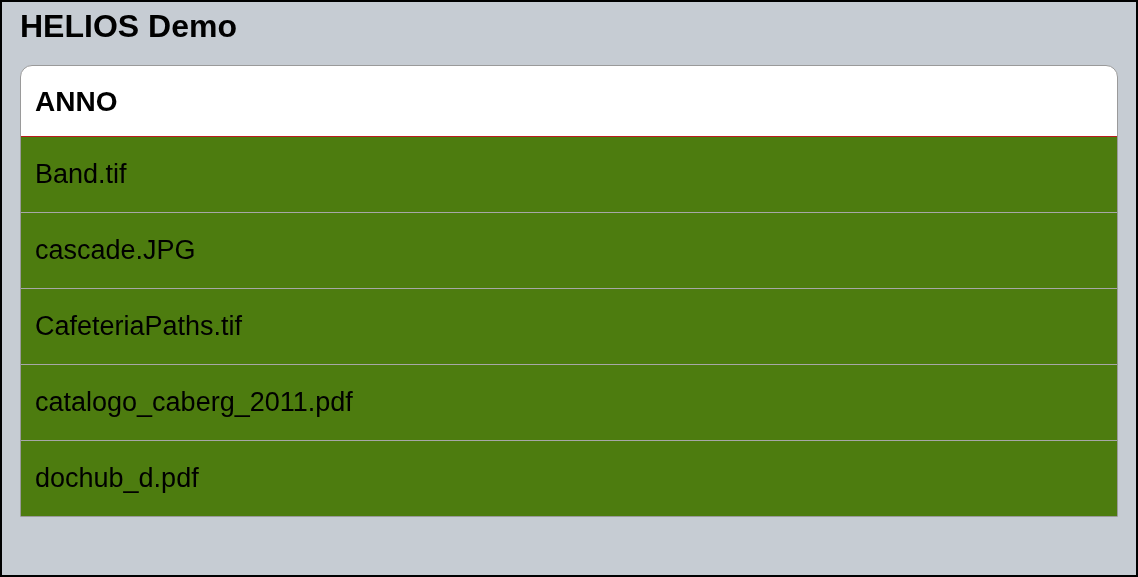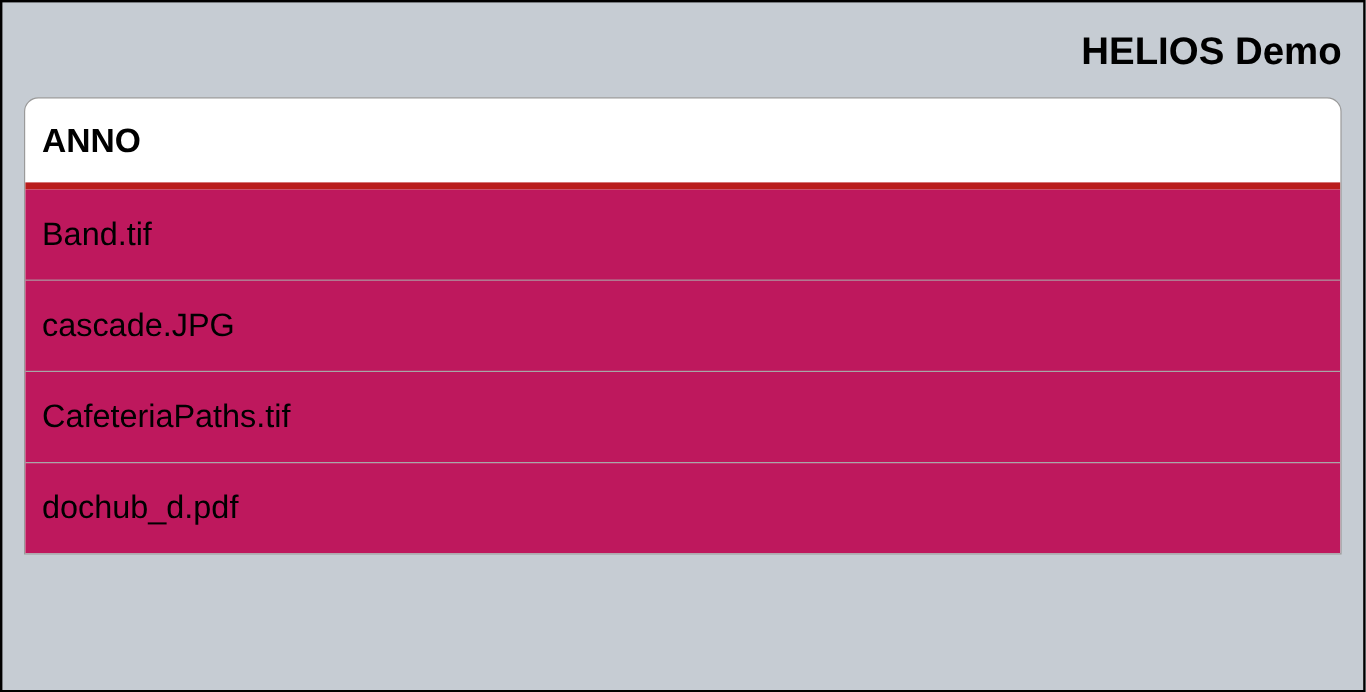--- a/index.html
+++ b/index.html
@@ -9,61 +9,61 @@
     }
     body {
       font-family: -apple-system, "Helvetica Neue", Helvetica, Arial, sans-serif;
       background: #c6ccd3;
       width: 1138px;
       height: 577px;
       overflow: hidden;
       border: 2px solid #000;
     }
     .app-header {
-      padding: 22px 18px 20px 18px;
-      text-align: right;
+      padding: 6px 18px 20px 18px;
     }
     .app-title {
       font-size: 32px;
       font-weight: 700;
       color: #000;
     }
     .list-container {
       margin: 0 18px;
       background: #fff;
       border: 1px solid #9a9a9a;
       border-radius: 12px 12px 0 0;
       overflow: hidden;
     }
     .list-header {
       padding: 20px 14px 18px 14px;
       font-size: 28px;
       font-weight: 700;
       color: #000;
-      border-bottom: 6px solid #b91c1c;
+      border-bottom: 1px solid #b91c1c;
     }
     .list-item {
       padding: 22px 14px;
       font-size: 27px;
       font-weight: 400;
       color: #000;
       border-bottom: 1px solid #a7a7a7;
       cursor: pointer;
-      background: #be185d;
+      background: #4d7c0f;
     }
     .list-item:last-child {
       border-bottom: none;
     }
   </style>
 </head>
 <body>
 
 <div class="app-header">
   <div class="app-title">HELIOS Demo</div>
 </div>
 
 <div class="list-container">
   <div class="list-header">ANNO</div>
   <div class="list-item">Band.tif</div>
   <div class="list-item">cascade.JPG</div>
   <div class="list-item">CafeteriaPaths.tif</div>
+  <div class="list-item">catalogo_caberg_2011.pdf</div>
   <div class="list-item">dochub_d.pdf</div>
 </div>
 
 </body></html>

